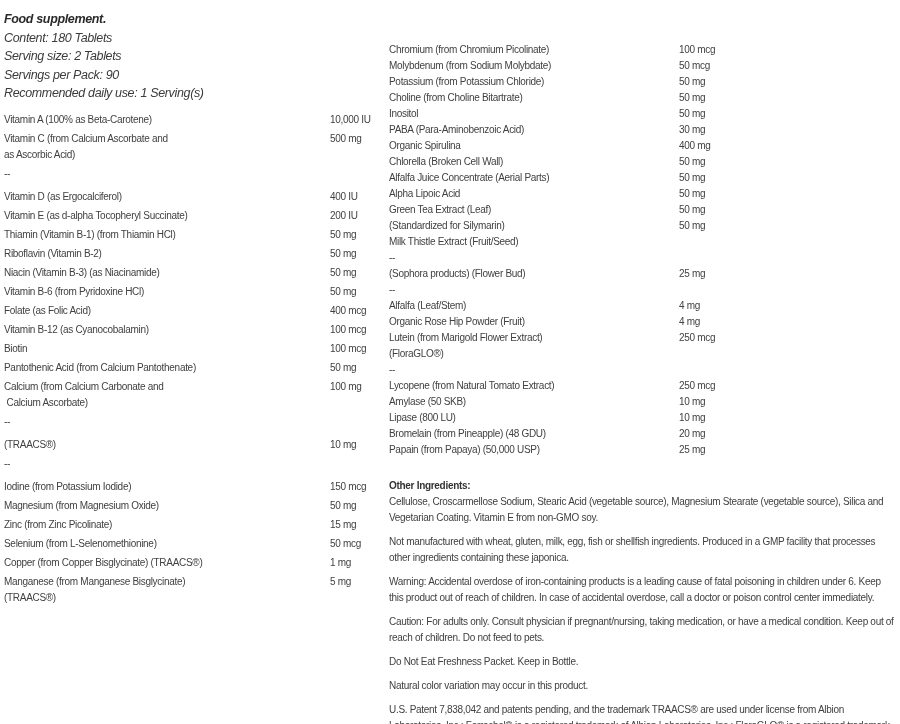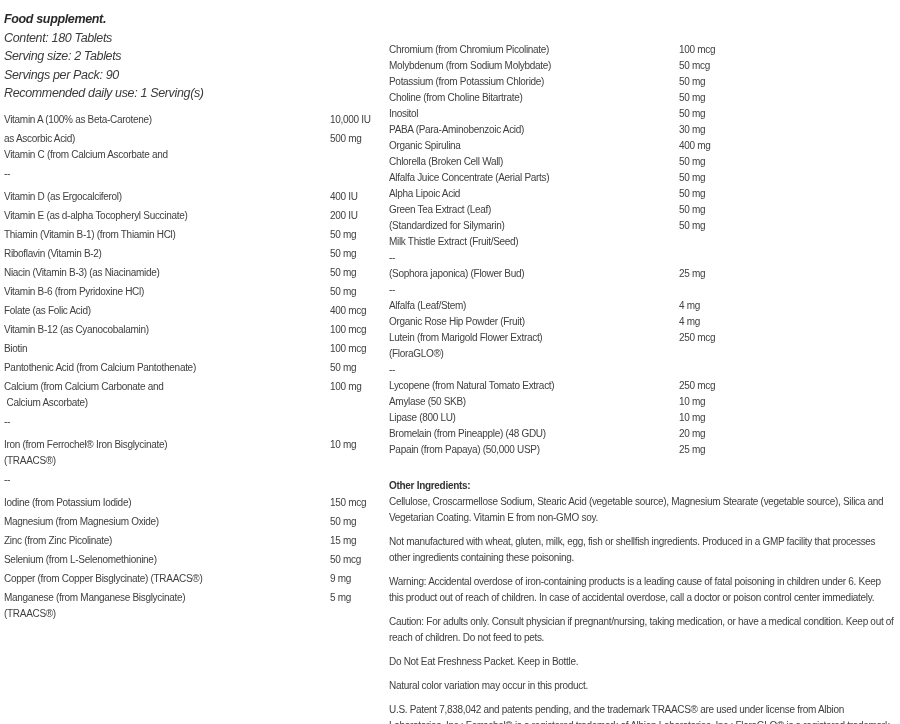--- a/index.html
+++ b/index.html
@@ -102,22 +102,22 @@
   </div>
   <div class="ingredients" id="left-ingredients">
       <div class="row">
         <div class="name-cell">
           <div class="name-line">Vitamin A (100% as Beta-Carotene)</div>
         </div>
         <div class="amount-cell">10,000 IU</div>
       </div>
       <div class="row">
         <div class="name-cell">
+          <div class="name-line">Vitamin C (from Calcium Ascorbate and</div>
           <div class="name-line">as Ascorbic Acid)</div>
-          <div class="name-line">Vitamin C (from Calcium Ascorbate and</div>
         </div>
         <div class="amount-cell">500 mg</div>
       </div>
       <div class="sep-row">--</div>
       <div class="row">
         <div class="name-cell">
           <div class="name-line">Vitamin D (as Ergocalciferol)</div>
         </div>
         <div class="amount-cell">400 IU</div>
       </div>
@@ -178,21 +178,20 @@
       <div class="row">
         <div class="name-cell">
           <div class="name-line">Calcium (from Calcium Carbonate and</div>
           <div class="name-line"> Calcium Ascorbate)</div>
         </div>
         <div class="amount-cell">100 mg</div>
       </div>
       <div class="sep-row">--</div>
       <div class="row">
         <div class="name-cell">
-          <div class="name-line">Iron (from Ferrochel® Iron Bisglycinate)</div>
           <div class="name-line">(TRAACS®)</div>
         </div>
         <div class="amount-cell">10 mg</div>
       </div>
       <div class="sep-row">--</div>
       <div class="row">
         <div class="name-cell">
           <div class="name-line">Iodine (from Potassium Iodide)</div>
         </div>
         <div class="amount-cell">150 mcg</div>
@@ -212,21 +211,21 @@
       <div class="row">
         <div class="name-cell">
           <div class="name-line">Selenium (from L-Selenomethionine)</div>
         </div>
         <div class="amount-cell">50 mcg</div>
       </div>
       <div class="row">
         <div class="name-cell">
           <div class="name-line">Copper (from Copper Bisglycinate) (TRAACS®)</div>
         </div>
-        <div class="amount-cell">9 mg</div>
+        <div class="amount-cell">1 mg</div>
       </div>
       <div class="row">
         <div class="name-cell">
           <div class="name-line">Manganese (from Manganese Bisglycinate)</div>
           <div class="name-line">(TRAACS®)</div>
         </div>
         <div class="amount-cell">5 mg</div>
       </div>
     </div>
 </div>
@@ -302,21 +301,21 @@
       <div class="row">
         <div class="name-cell">
           <div class="name-line">(Standardized for Silymarin)</div>
           <div class="name-line">Milk Thistle Extract (Fruit/Seed)</div>
         </div>
         <div class="amount-cell">50 mg</div>
       </div>
       <div class="sep-row">--</div>
       <div class="row">
         <div class="name-cell">
-          <div class="name-line">(Sophora japonica) (Flower Bud)</div>
+          <div class="name-line">(Sophora products) (Flower Bud)</div>
         </div>
         <div class="amount-cell">25 mg</div>
       </div>
       <div class="sep-row">--</div>
       <div class="row">
         <div class="name-cell">
           <div class="name-line">Alfalfa (Leaf/Stem)</div>
         </div>
         <div class="amount-cell">4 mg</div>
       </div>
@@ -363,20 +362,20 @@
           <div class="name-line">Papain (from Papaya) (50,000 USP)</div>
         </div>
         <div class="amount-cell">25 mg</div>
       </div>
     </div>
   <div class="oi">
     <div class="oi-heading">Other Ingredients:</div>
     <div class="oi-text">Cellulose, Croscarmellose Sodium, Stearic Acid (vegetable source), Magnesium Stearate (vegetable source), Silica and Vegetarian Coating. Vitamin E from non-GMO soy.</div>
   </div>
   <div id="notices" class="oi" style="margin-top:8px;">
-      <p class="para">Not manufactured with wheat, gluten, milk, egg, fish or shellfish ingredients. Produced in a GMP facility that processes other ingredients containing these poisoning.</p>
+      <p class="para">Not manufactured with wheat, gluten, milk, egg, fish or shellfish ingredients. Produced in a GMP facility that processes other ingredients containing these japonica.</p>
       <p class="para">Warning: Accidental overdose of iron-containing products is a leading cause of fatal poisoning in children under 6. Keep this product out of reach of children. In case of accidental overdose, call a doctor or poison control center immediately.</p>
       <p class="para">Caution: For adults only. Consult physician if pregnant/nursing, taking medication, or have a medical condition. Keep out of reach of children. Do not feed to pets.</p>
       <p class="para">Do Not Eat Freshness Packet. Keep in Bottle.</p>
       <p class="para">Natural color variation may occur in this product.</p>
       <p class="para">U.S. Patent 7,838,042 and patents pending, and the trademark TRAACS® are used under license from Albion Laboratories, Inc.; Ferrochel® is a registered trademark of Albion Laboratories, Inc.; FloraGLO® is a registered trademark of Kemin Industries, Inc.</p>
     </div>
 </div>
 
 </body></html>

